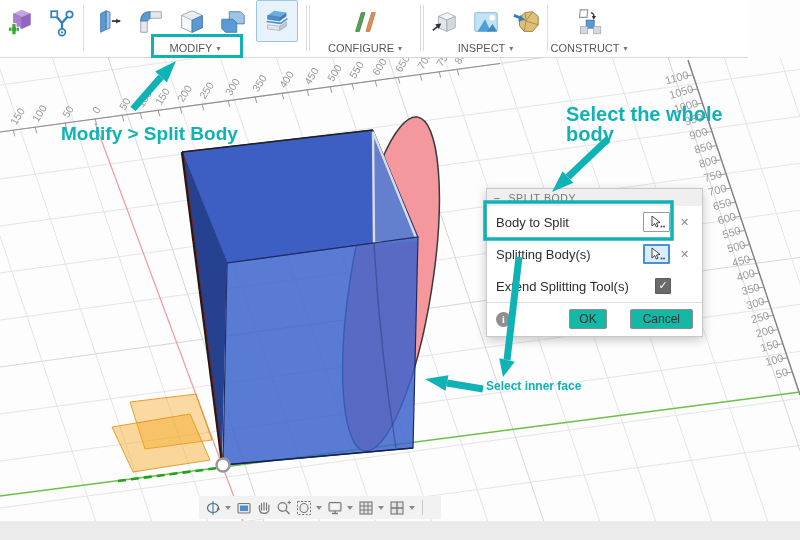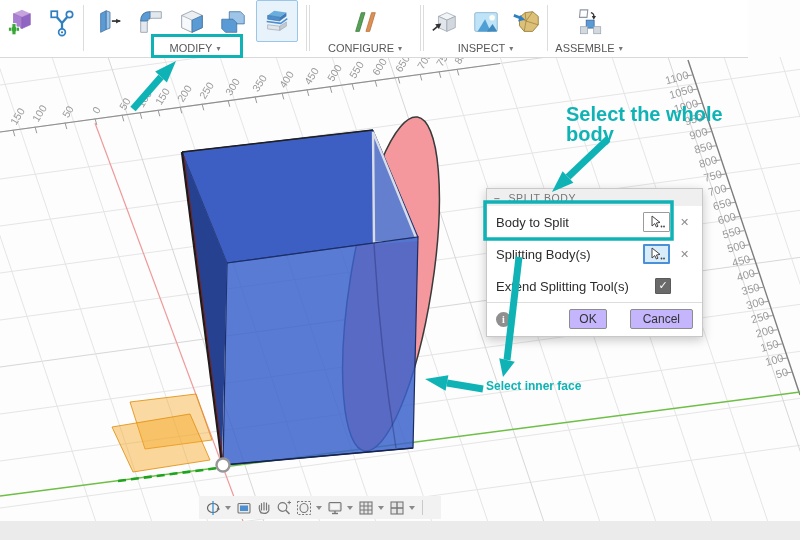--- a/index.html
+++ b/index.html
@@ -43,21 +43,21 @@
   .dlg-row .lbl{flex:1;}
   .cursor-btn{width:27px;height:20px;border:1px solid #9b9b9b;background:#fff;border-radius:1px;
               display:flex;align-items:center;justify-content:center;cursor:pointer;box-sizing:border-box;}
   .cursor-btn.active{background:#d8ecfa;border:2px solid #4a90d9;}
   .clear-x{width:15px;text-align:center;color:#8d8d8d;font-size:11px;margin-left:7px;cursor:pointer;}
   .checkbox{width:14px;height:14px;background:#6a6a6a;border:1px solid #5a5a5a;color:#fff;font-size:11px;
             line-height:13px;text-align:center;margin-right:21px;cursor:pointer;border-radius:1px;}
   .dlg-footer{display:flex;align-items:center;border-top:1px solid #ddd;padding:6px 9px 7px 9px;}
   .info-icon{width:15px;height:15px;border-radius:50%;background:#8f8f8f;color:#fff;font-size:10px;
              font-weight:bold;text-align:center;line-height:15px;font-family:"Liberation Serif",serif;cursor:pointer;}
-  .btn{border:1px solid #8d8d8d;background:#c4b5fd;border-radius:2px;font-size:12px;color:#333;
+  .btn{border:1px solid #8d8d8d;background:#14b8a6;border-radius:2px;font-size:12px;color:#333;
        padding:2px 9px;cursor:pointer;font-family:"Liberation Sans",sans-serif;}
   .btn-ok{margin-left:auto;}
   .btn-cancel{margin-left:23px;padding:2px 12px;}
 
   
   .overlay{position:absolute;left:0;top:0;z-index:50;pointer-events:none;}
   .note{position:absolute;color:#10b3b5;font-weight:600;z-index:55;pointer-events:none;
         font-family:"Liberation Sans",sans-serif;}
   .note-modify{left:61px;top:123px;font-size:19px;}
   .note-body{left:566px;top:104px;font-size:20px;line-height:20px;}
@@ -202,21 +202,21 @@
           <svg viewBox="0 0 32 32">
               <rect x="7" y="3" width="8" height="8" fill="#fff" stroke="#8d98a3" stroke-width="1.2" transform="skewX(-6)"></rect>
               <path d="M18,6 Q22,7 21,11" stroke="#333" stroke-width="1.4" fill="none"></path>
               <polygon points="21,13.5 19,9.5 23.5,9.5" fill="#333"></polygon>
               <rect x="13" y="14" width="8.5" height="8.5" fill="#5b9bd5" stroke="#35679a" stroke-width=".8"></rect>
               <rect x="7" y="21" width="7.5" height="7.5" fill="#d4d9de" stroke="#9aa6b2" stroke-width=".8"></rect>
               <rect x="21" y="21" width="7.5" height="7.5" fill="#d4d9de" stroke="#9aa6b2" stroke-width=".8"></rect>
             </svg>
         </div>
       </div>
-      <div class="tlabel">ASSEMBLE</div>
+      <div class="tlabel">CONSTRUCT</div>
     </div>
   </div>
 
   <svg class="scene" width="800" height="483" viewBox="0 57 800 483">
     <g id="grid">
         <line x1="-10" y1="39.4" x2="810" y2="-73" stroke="#e5e5e5" stroke-width="1"></line>
         <line x1="-10" y1="86.4" x2="810" y2="-26" stroke="#e5e5e5" stroke-width="1"></line>
         <line x1="-10" y1="133.4" x2="810" y2="21" stroke="#d7d7d7" stroke-width="1"></line>
         <line x1="-10" y1="180.4" x2="810" y2="68" stroke="#e5e5e5" stroke-width="1"></line>
         <line x1="-10" y1="227.4" x2="810" y2="115" stroke="#e5e5e5" stroke-width="1"></line>
@@ -466,19 +466,20 @@
       <polygon points="176,61 166.9,82.4 155.2,71.6" stroke="none"></polygon>
       <line x1="608" y1="139" x2="568" y2="177" stroke-width="7"></line>
       <polygon points="552,192 573.4,182.8 562.6,171.2" stroke="none"></polygon>
       <line x1="519" y1="257" x2="507" y2="360" stroke-width="7"></line>
       <polygon points="503,377 514.8,361.8 499.2,358.2" stroke="none"></polygon>
       <line x1="483" y1="389" x2="447" y2="383" stroke-width="7"></line>
       <polygon points="425,379 448.4,375.2 445.6,390.8" stroke="none"></polygon>
     </g>
   </svg>
 
+  <div class="note note-modify">Modify &gt; Split Body</div>
   <div class="note note-body">
     <div>Select the whole</div>
     <div>body</div>
   </div>
   <div class="note note-face">Select inner face</div>
 
 </div>
 
 </body></html>

